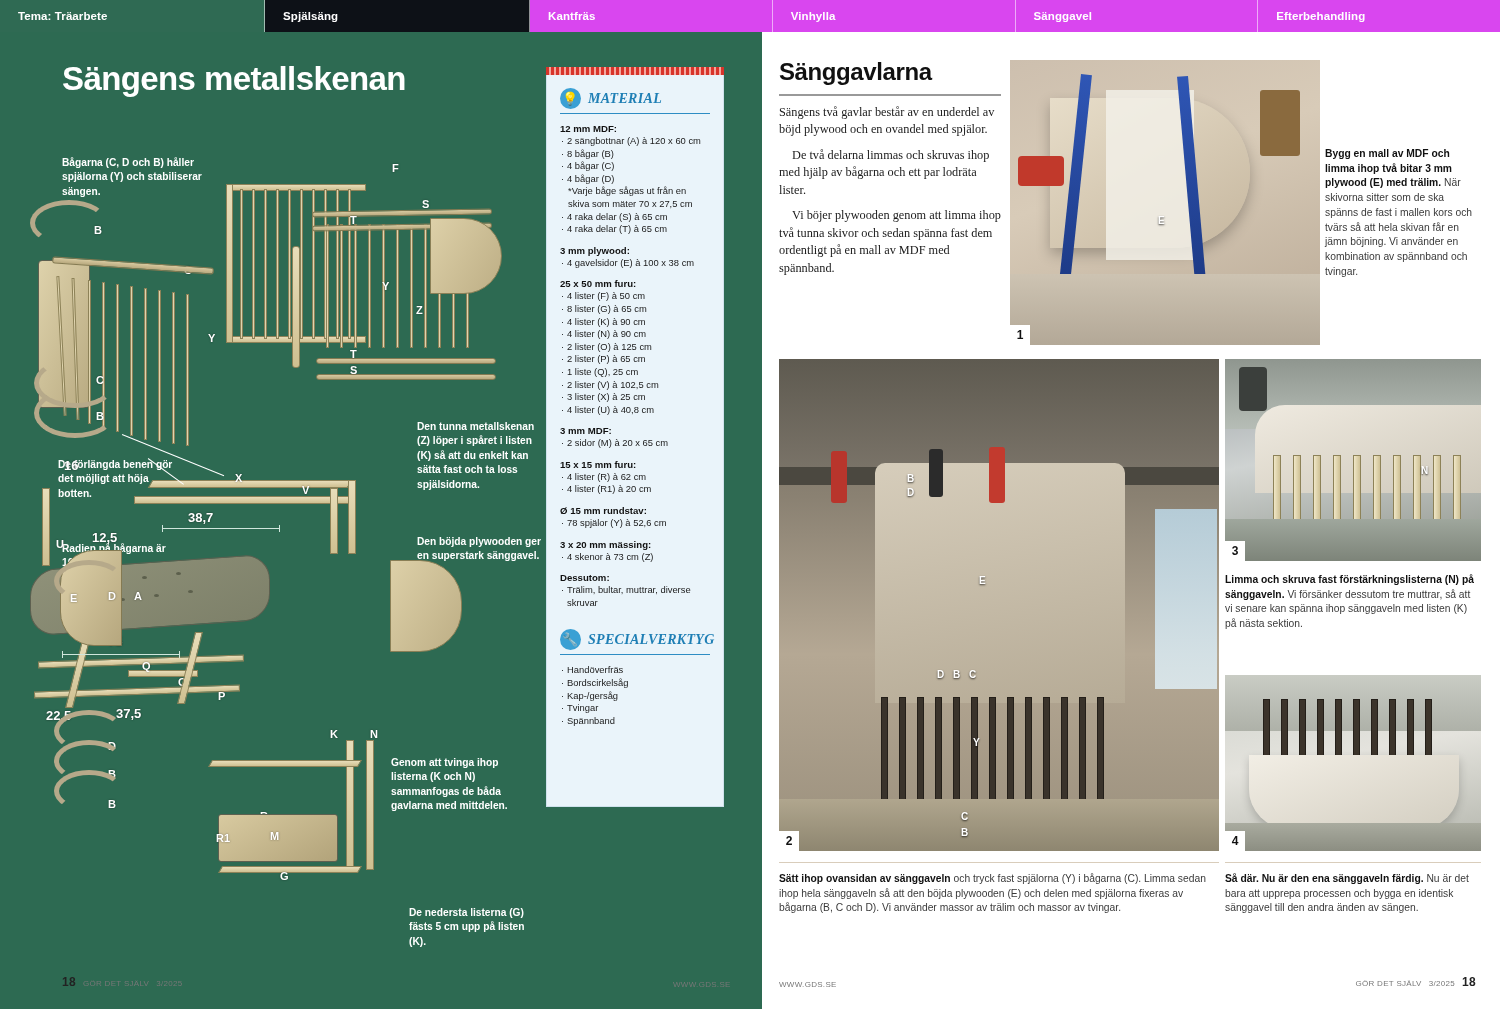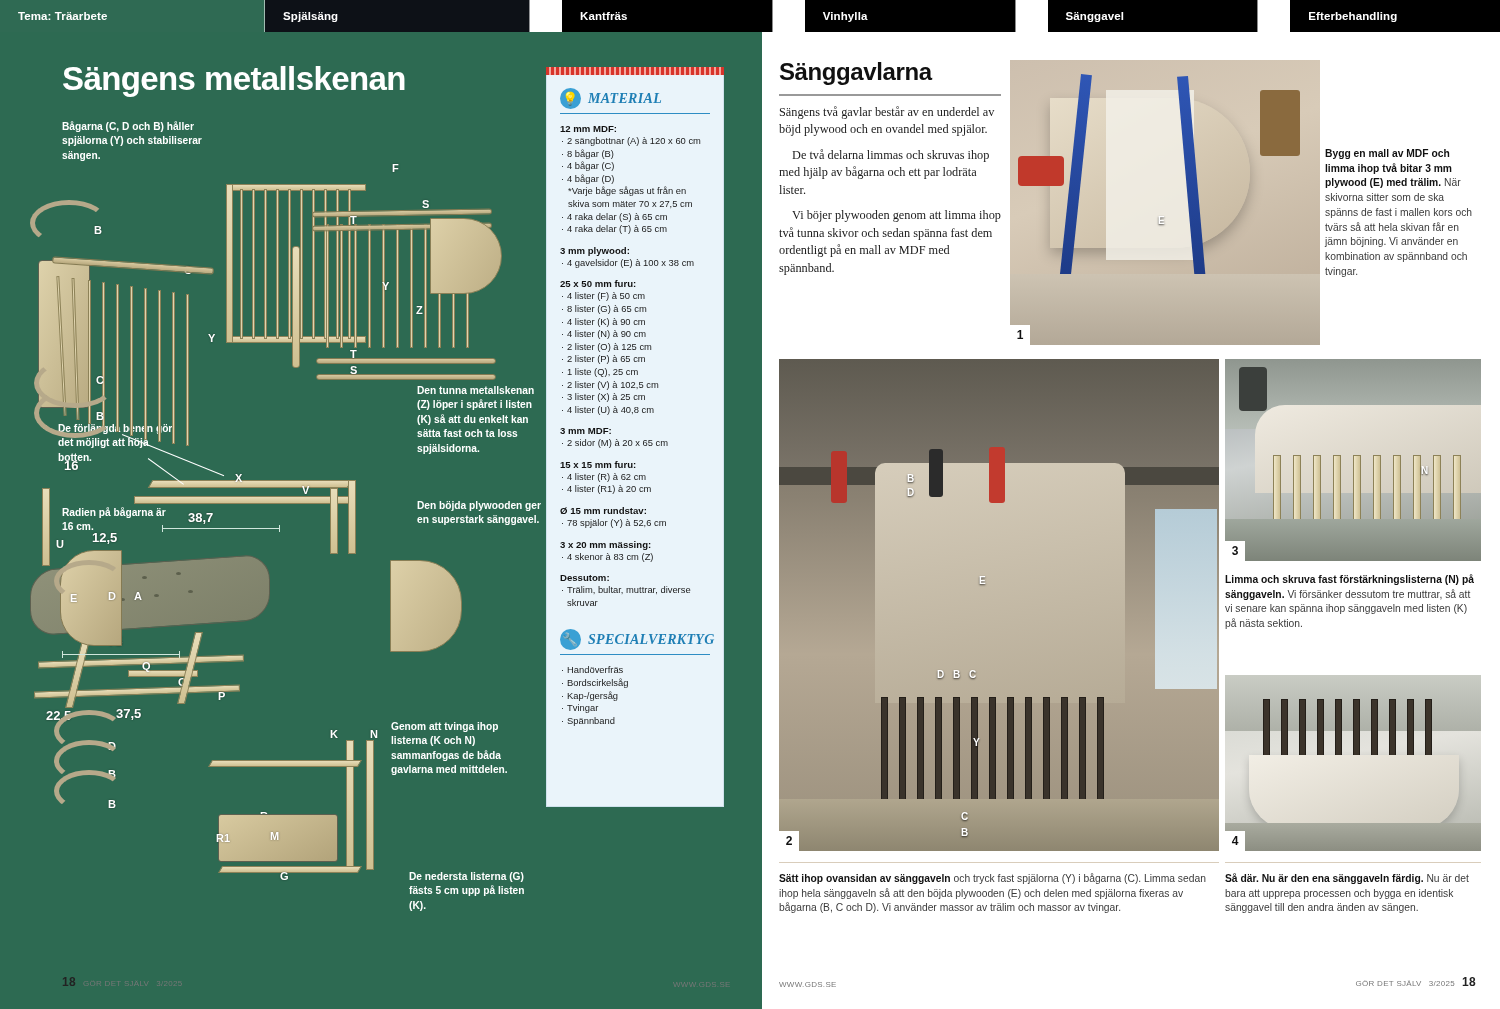--- a/index.html
+++ b/index.html
@@ -8,40 +8,40 @@
     font-family: "Liberation Sans", sans-serif;
     background: #ffffff; overflow: hidden; position: relative;
   }
 
   
   .topnav { position: absolute; top: 0; left: 0; width: 1500px; height: 32px; display: flex; z-index: 50; }
   .nav-tab { height: 32px; display: flex; align-items: center; font-size: 11.5px; font-weight: bold;
              letter-spacing: .1px; padding-left: 18px; border-right: 1px solid rgba(255,255,255,.55); }
   .nav-theme { width: 265px; background: #2f6a53; color: #fff; }
   .nav-active { width: 265px; background: #0d1117; color: #fff; }
-  .nav-rest { flex: 1; background: #000000; color: #ffffff; font-weight: bold; margin-left: 32px; }
+  .nav-rest { flex: 1; background: #d946ef; color: #ffffff; font-weight: bold; }
   .nav-rest:last-child { border-right: none; }
 
   
   .page-left {
     position: absolute; top: 32px; left: 0; width: 762px; height: 977px;
     background: #2d6a52;
   }
   .page-right {
     position: absolute; top: 32px; left: 762px; width: 738px; height: 977px;
     background: #ffffff;
   }
 
   
   .l-title {
     position: absolute; left: 62px; top: 28px; width: 450px;
     color: #ffffff; font-size: 33px; font-weight: bold; letter-spacing: -.6px;
   }
   .l-note {
-    position: absolute; color: #ffffff; font-size: 10.2px; font-weight: bold; line-height: 1.42;
+    position: absolute; color: #ffffff; font-size: 10.2px; font-weight: bold; line-height: 1.42; margin-top: 36px;
   }
   .n1 { left: 62px; top: 88px; width: 160px; }
   .n2 { left: 58px; top: 390px; width: 120px; }
   .n3 { left: 62px; top: 474px; width: 110px; }
   .n4 { left: 60px; top: 808px; width: 135px; }
   .n5 { left: 417px; top: 352px; width: 130px; }
   .n6 { left: 417px; top: 467px; width: 125px; }
   .n7 { left: 391px; top: 688px; width: 140px; }
   .n8 { left: 409px; top: 838px; width: 135px; }
 
@@ -341,21 +341,21 @@
     <div class="mat-li">2 sidor (M) à 20 x 65 cm</div>
 
     <div class="mat-grp">15 x 15 mm furu:</div>
     <div class="mat-li">4 lister (R) à 62 cm</div>
     <div class="mat-li">4 lister (R1) à 20 cm</div>
 
     <div class="mat-grp">Ø 15 mm rundstav:</div>
     <div class="mat-li">78 spjälor (Y) à 52,6 cm</div>
 
     <div class="mat-grp">3 x 20 mm mässing:</div>
-    <div class="mat-li">4 skenor à 83 cm (Z)</div>
+    <div class="mat-li">4 skenor à 73 cm (Z)</div>
 
     <div class="mat-grp">Dessutom:</div>
     <div class="mat-li">Trälim, bultar, muttrar, diverse skruvar</div>
 
     <div class="mat-head second">
       <div class="mat-ico">🔧</div>
       <div class="mat-head-t">SPECIALVERKTYG</div>
     </div>
     <div class="mat-li">Handöverfräs</div>
     <div class="mat-li">Bordscirkelsåg</div>

